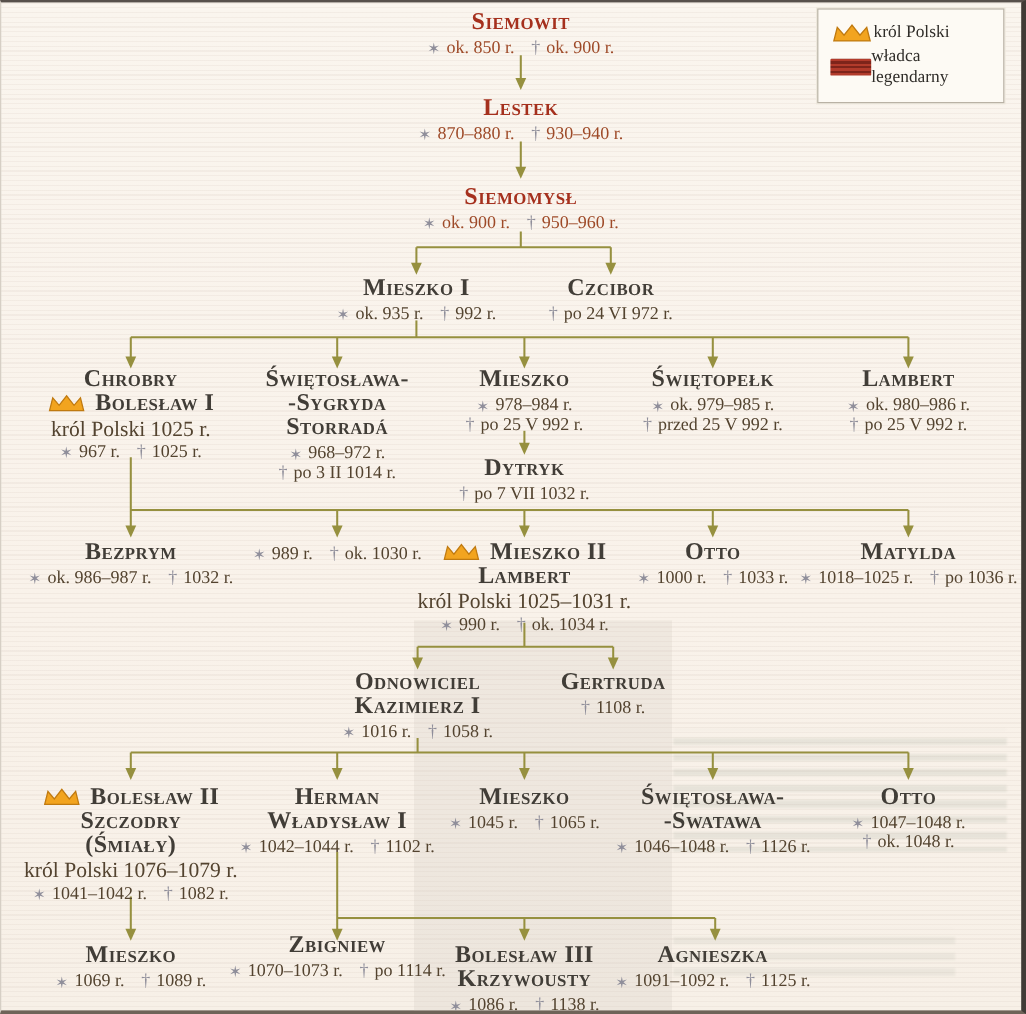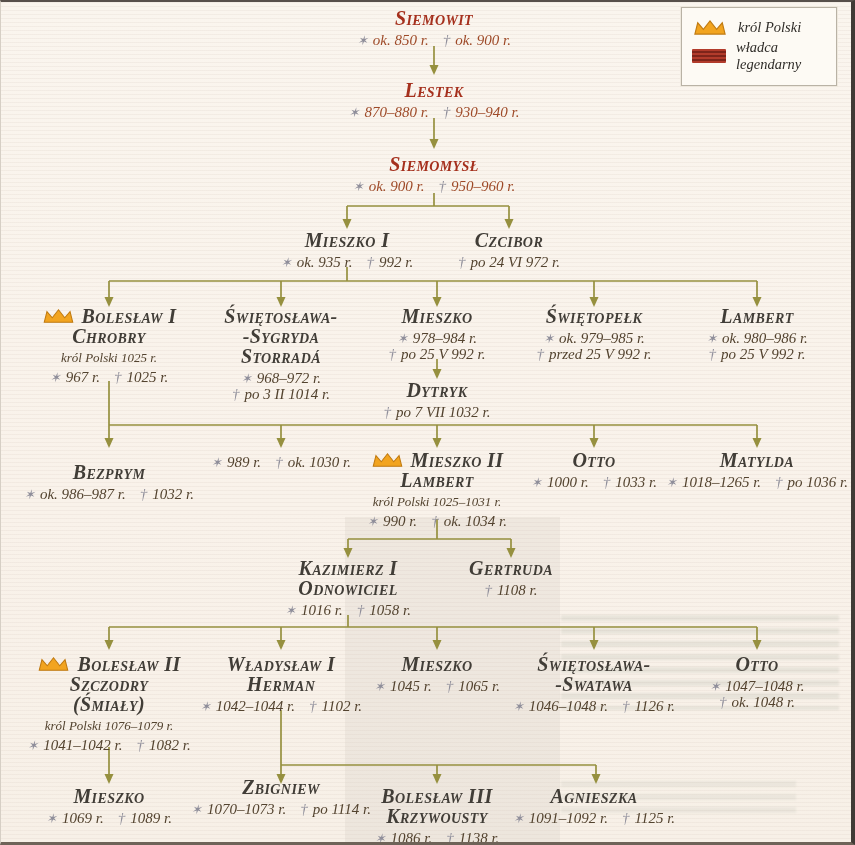--- a/index.html
+++ b/index.html
@@ -10,52 +10,51 @@
     box-sizing:border-box;
     background:
       repeating-linear-gradient(180deg, rgba(214,200,190,.20) 0 1px, rgba(0,0,0,0) 1px 4px),
       linear-gradient(180deg,#faf5ee 0%,#f9f2ea 60%,#f7f0e7 100%);
     border-top:2px solid #57504b;
     border-right:4px solid #403b36;
     border-bottom:3px solid #6e6358;
     border-left:1px solid #d6cfc5;
     overflow:hidden;
     font-family:"Liberation Serif", serif;
-    font-style:italic;
   }
   .shade-band{position:absolute;left:344px;top:515px;width:215px;height:330px;
     background:rgba(203,196,185,.22);pointer-events:none;}
   .ghost{position:absolute;opacity:.22;filter:blur(1px);pointer-events:none;
     background:repeating-linear-gradient(180deg, rgba(0,0,0,0) 0 7px, rgba(116,130,112,.55) 7px 13px);}
   .g1{left:560px;top:606px;width:278px;height:102px;}
   .g2{left:560px;top:772px;width:235px;height:44px;opacity:.16;}
 
   svg.wires{position:absolute;left:0;top:0;pointer-events:none;}
   svg.wires path{stroke:#96903f;stroke-width:1.7;fill:none;}
   svg.wires path.tip{fill:#96903f;stroke:none;}
 
   .person{position:absolute;text-align:center;}
   .pname{font-size:20px;line-height:20px;font-weight:600;color:#413d37;
     font-variant:small-caps;letter-spacing:.4px;}
   .pname-row{display:flex;align-items:center;justify-content:center;gap:7px;}
   .legendary .pname{color:#a5301d;}
-  .ptitle{font-size:13px;line-height:15px;margin-top:4px;color:#53432f;}
+  .ptitle{font-size:18px;line-height:15px;margin-top:4px;color:#53432f;}
   .pdates{display:flex;justify-content:center;gap:14px;margin-top:5px;
     font-size:15px;line-height:15px;color:#53432f;white-space:nowrap;}
   .pdates.stack{flex-direction:column;gap:1px;}
   .legendary .pdates{color:#9e4a28;}
   .dgroup{display:inline-flex;gap:5px;justify-content:center;}
   .sym{color:#8f8e9a;}
   .sym.birth{font-size:13px;}
   svg.crown{flex:0 0 auto;}
 
   .legend{position:absolute;left:680px;top:5px;width:156px;
     background:#fdfaf4;border:1px solid #b9b2a5;box-shadow:0 0 0 1px #eee8dd;
     padding:8px 10px 9px 10px;box-sizing:border-box;}
-  .legend-row{display:flex;align-items:center;gap:10px;margin:3px 0;}
+  .legend-row{display:flex;align-items:center;margin:3px 0;}
   .legend-label{font-size:14.5px;color:#2f2c28;}
   .swatch{width:34px;height:14px;flex:0 0 auto;
     background:repeating-linear-gradient(180deg,#b23b2b 0 2px,#7e241a 2px 4px);
     border-radius:1px;}
 </style>
 </head>
 <body>
 
 <div class="page">
   <div class="shade-band"></div>
@@ -185,27 +184,27 @@
       <div class="person " style="left:418px;top:228px;width:180px;">
         <div class="pname"><span>Czcibor</span></div>
         <div class="pdates">
           <span class="dgroup">
             <span class="sym">†</span>
             <span>po 24 VI 972 r.</span>
           </span>
         </div>
       </div>
       <div class="person " style="left:0px;top:304px;width:216px;">
+        <div class="pname"><span>Chrobry</span></div>
         <div class="pname pname-row">
           <svg class="crown" viewBox="0 0 36 18" width="33" height="16">
             <path d="M2 16 L5 4 L11 11 L18 2 L25 11 L31 4 L34 16 Z" fill="#F2A41F" stroke="#C07A10" stroke-width="1.2"></path>
           </svg>
           <span>Bolesław I</span>
         </div>
-        <div class="pname"><span>Chrobry</span></div>
         <div class="ptitle">król Polski 1025 r.</div>
         <div class="pdates">
           <span class="dgroup">
             <span class="sym birth">✶</span>
             <span>967 r.</span>
           </span>
           <span class="dgroup">
             <span class="sym">†</span>
             <span>1025 r.</span>
           </span>
@@ -267,21 +266,21 @@
           <span class="dgroup">
             <span class="sym birth">✶</span>
             <span>ok. 980–986 r.</span>
           </span>
           <span class="dgroup">
             <span class="sym">†</span>
             <span>po 25 V 992 r.</span>
           </span>
         </div>
       </div>
-      <div class="person " style="left:3px;top:460px;width:210px;">
+      <div class="person " style="left:3px;top:448px;width:210px;">
         <div class="pname"><span>Bezprym</span></div>
         <div class="pdates">
           <span class="dgroup">
             <span class="sym birth">✶</span>
             <span>ok. 986–987 r.</span>
           </span>
           <span class="dgroup">
             <span class="sym">†</span>
             <span>1032 r.</span>
           </span>
@@ -330,31 +329,31 @@
             <span class="sym">†</span>
             <span>1033 r.</span>
           </span>
         </div>
       </div>
       <div class="person " style="left:646px;top:448px;width:220px;">
         <div class="pname"><span>Matylda</span></div>
         <div class="pdates">
           <span class="dgroup">
             <span class="sym birth">✶</span>
-            <span>1018–1265 r.</span>
+            <span>1018–1025 r.</span>
           </span>
           <span class="dgroup">
             <span class="sym">†</span>
             <span>po 1036 r.</span>
           </span>
         </div>
       </div>
       <div class="person " style="left:242px;top:556px;width:210px;">
+        <div class="pname"><span>Odnowiciel</span></div>
         <div class="pname"><span>Kazimierz I</span></div>
-        <div class="pname"><span>Odnowiciel</span></div>
         <div class="pdates">
           <span class="dgroup">
             <span class="sym birth">✶</span>
             <span>1016 r.</span>
           </span>
           <span class="dgroup">
             <span class="sym">†</span>
             <span>1058 r.</span>
           </span>
         </div>
@@ -383,22 +382,22 @@
             <span class="sym birth">✶</span>
             <span>1041–1042 r.</span>
           </span>
           <span class="dgroup">
             <span class="sym">†</span>
             <span>1082 r.</span>
           </span>
         </div>
       </div>
       <div class="person " style="left:175px;top:652px;width:210px;">
+        <div class="pname"><span>Herman</span></div>
         <div class="pname"><span>Władysław I</span></div>
-        <div class="pname"><span>Herman</span></div>
         <div class="pdates">
           <span class="dgroup">
             <span class="sym birth">✶</span>
             <span>1042–1044 r.</span>
           </span>
           <span class="dgroup">
             <span class="sym">†</span>
             <span>1102 r.</span>
           </span>
         </div>

